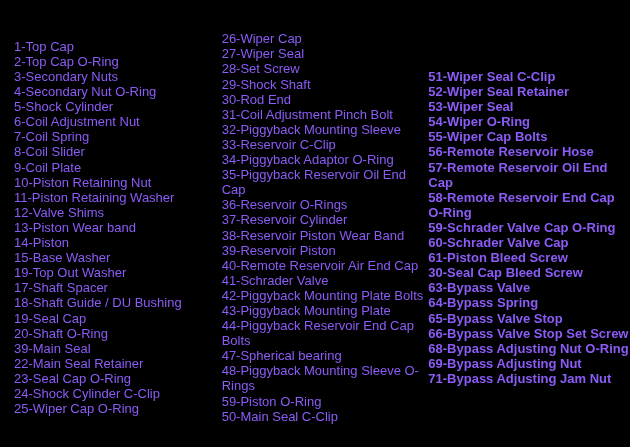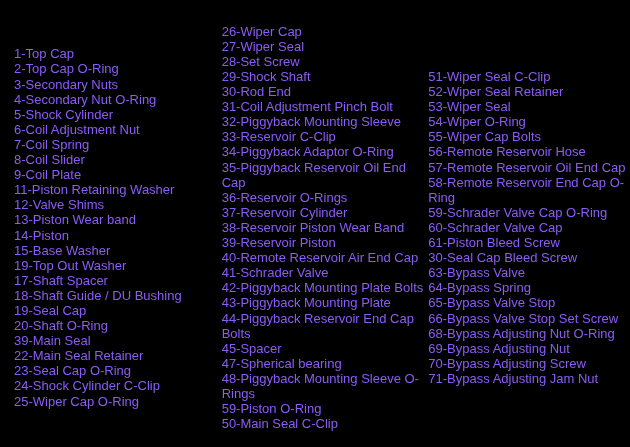--- a/index.html
+++ b/index.html
@@ -31,40 +31,42 @@
   .col-1 {
     width: 209px;
     padding-left: 14px;
     box-sizing: content-box;
   }
   .col-2 {
     width: 208px;
   }
   .col-3 {
     width: 203px;
+    font-weight: bold;
   }
   .item {
     white-space: normal;
     overflow-wrap: normal;
   }
 </style>
 </head>
 <body>
 
 <div class="page">
   <div class="col col-1">
       <div class="item">1-Top Cap</div>
       <div class="item">2-Top Cap O-Ring</div>
       <div class="item">3-Secondary Nuts</div>
       <div class="item">4-Secondary Nut O-Ring</div>
       <div class="item">5-Shock Cylinder</div>
       <div class="item">6-Coil Adjustment Nut</div>
       <div class="item">7-Coil Spring</div>
       <div class="item">8-Coil Slider</div>
       <div class="item">9-Coil Plate</div>
+      <div class="item">10-Piston Retaining Nut</div>
       <div class="item">11-Piston Retaining Washer</div>
       <div class="item">12-Valve Shims</div>
       <div class="item">13-Piston Wear band</div>
       <div class="item">14-Piston</div>
       <div class="item">15-Base Washer</div>
       <div class="item">19-Top Out Washer</div>
       <div class="item">17-Shaft Spacer</div>
       <div class="item">18-Shaft Guide / DU Bushing</div>
       <div class="item">19-Seal Cap</div>
       <div class="item">20-Shaft O-Ring</div>
@@ -87,21 +89,20 @@
       <div class="item">35-Piggyback Reservoir Oil End Cap</div>
       <div class="item">36-Reservoir O-Rings</div>
       <div class="item">37-Reservoir Cylinder</div>
       <div class="item">38-Reservoir Piston Wear Band</div>
       <div class="item">39-Reservoir Piston</div>
       <div class="item">40-Remote Reservoir Air End Cap</div>
       <div class="item">41-Schrader Valve</div>
       <div class="item">42-Piggyback Mounting Plate Bolts</div>
       <div class="item">43-Piggyback Mounting Plate</div>
       <div class="item">44-Piggyback Reservoir End Cap Bolts</div>
-      <div class="item">45-Spacer</div>
       <div class="item">47-Spherical bearing</div>
       <div class="item">48-Piggyback Mounting Sleeve O-Rings</div>
       <div class="item">59-Piston O-Ring</div>
       <div class="item">50-Main Seal C-Clip</div>
     </div>
   <div class="col col-3">
       <div class="item">51-Wiper Seal C-Clip</div>
       <div class="item">52-Wiper Seal Retainer</div>
       <div class="item">53-Wiper Seal</div>
       <div class="item">54-Wiper O-Ring</div>
@@ -112,16 +113,15 @@
       <div class="item">59-Schrader Valve Cap O-Ring</div>
       <div class="item">60-Schrader Valve Cap</div>
       <div class="item">61-Piston Bleed Screw</div>
       <div class="item">30-Seal Cap Bleed Screw</div>
       <div class="item">63-Bypass Valve</div>
       <div class="item">64-Bypass Spring</div>
       <div class="item">65-Bypass Valve Stop</div>
       <div class="item">66-Bypass Valve Stop Set Screw</div>
       <div class="item">68-Bypass Adjusting Nut O-Ring</div>
       <div class="item">69-Bypass Adjusting Nut</div>
-      <div class="item">70-Bypass Adjusting Screw</div>
       <div class="item">71-Bypass Adjusting Jam Nut</div>
     </div>
 </div>
 
 </body></html>

